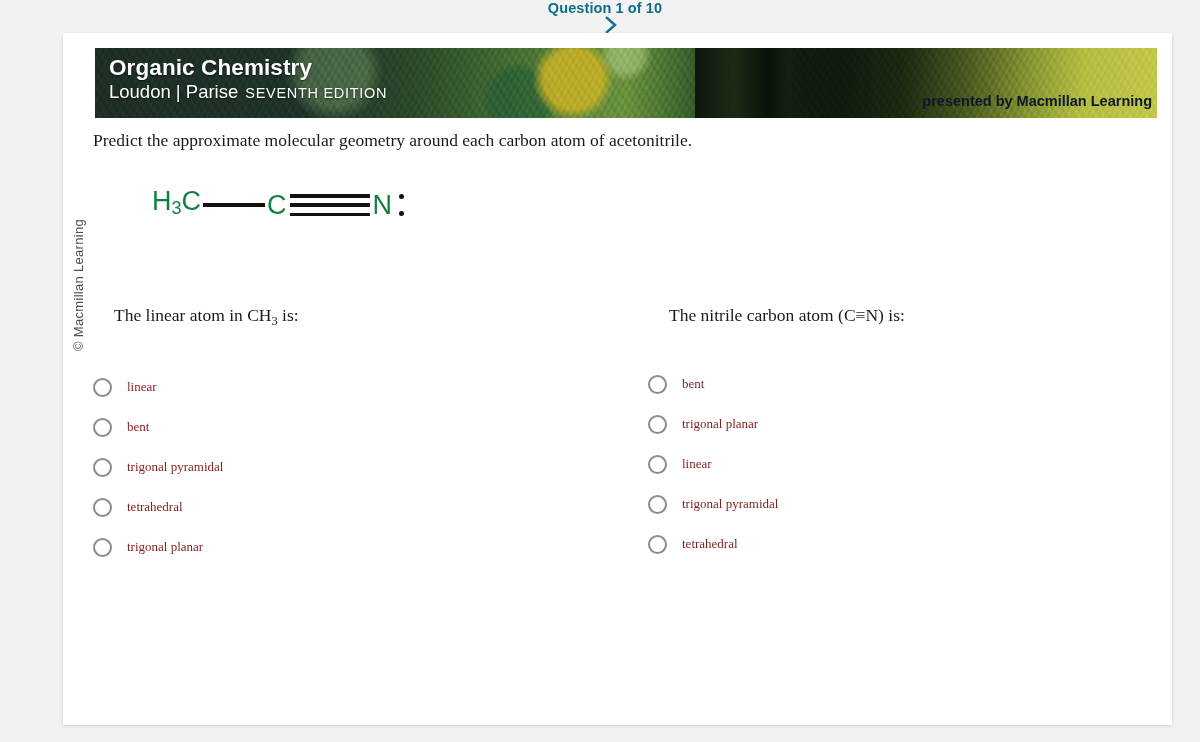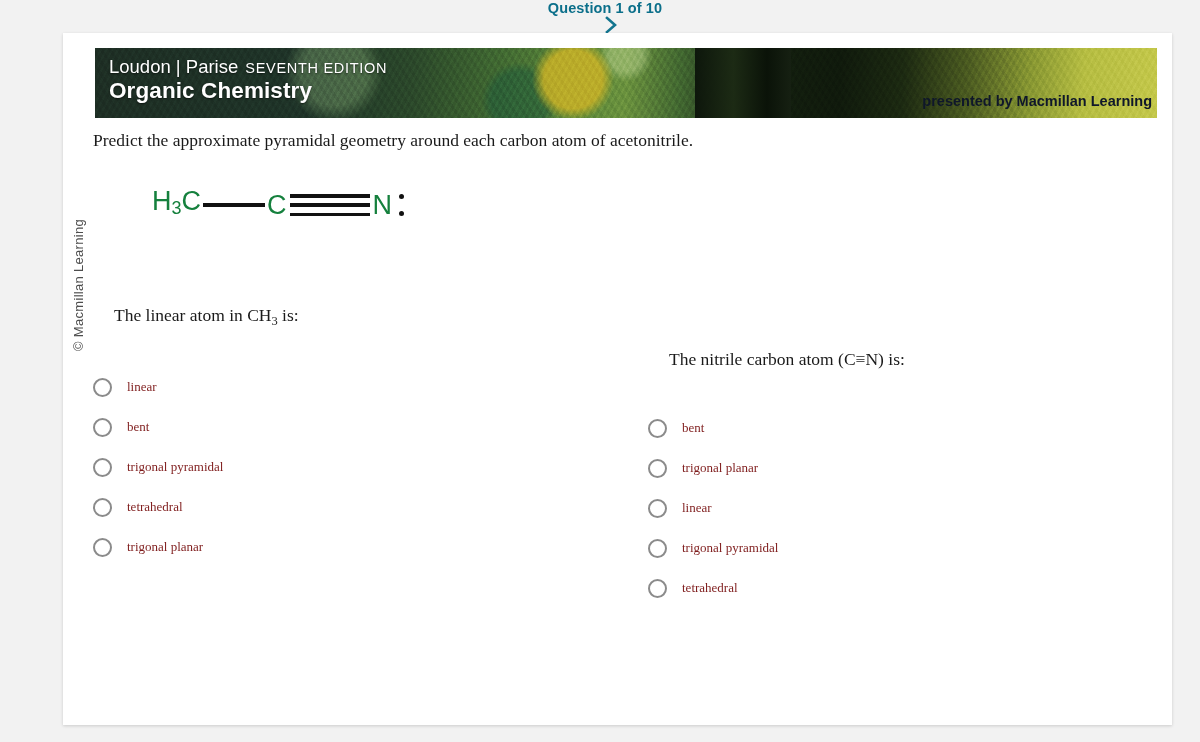--- a/index.html
+++ b/index.html
@@ -215,21 +215,21 @@
   }
 
   
   #answers {
     position: absolute;
     left: 93px; top: 305px;
     width: 1000px;
     display: flex;
   }
   .answer-column { width: 555px; }
-  .answer-column + .answer-column { width: 445px; margin-top: 44px; }
+  .answer-column + .answer-column { width: 445px; }
   .column-prompt {
     font-family: "Liberation Serif", serif;
     font-size: 17.5px;
     color: #1a1a1a;
     margin-left: 21px;
     margin-bottom: 38px;
     white-space: nowrap;
   }
   .column-prompt sub { font-size: 12.5px; vertical-align: -4px; }
   .option-row {
@@ -272,30 +272,30 @@
 
 <div id="copyright-vertical">
   <span class="vtext">© Macmillan Learning</span>
 </div>
 
 <div id="banner">
   <div class="bg"></div>
   <div class="leaf-overlay"></div>
   <div class="trunk"></div>
   <div class="title-block">
+    <div id="banner-title">Organic Chemistry</div>
     <div id="banner-subtitle-line">
       <span id="banner-authors">Loudon | Parise</span>
       <span id="banner-edition">SEVENTH EDITION</span>
     </div>
-    <div id="banner-title">Organic Chemistry</div>
   </div>
   <div id="banner-presented">presented by Macmillan Learning</div>
 </div>
 
-<div id="question-text">Predict the approximate pyramidal geometry around each carbon atom of acetonitrile.</div>
+<div id="question-text">Predict the approximate molecular geometry around each carbon atom of acetonitrile.</div>
 
 <div id="molecule">
   <span class="atom">H<sub>3</sub>C</span>
   <span class="single-bond"></span>
   <span class="atom">C</span>
   <span class="triple-bond">
     <span></span>
       <span></span>
       <span></span>
   </span>

